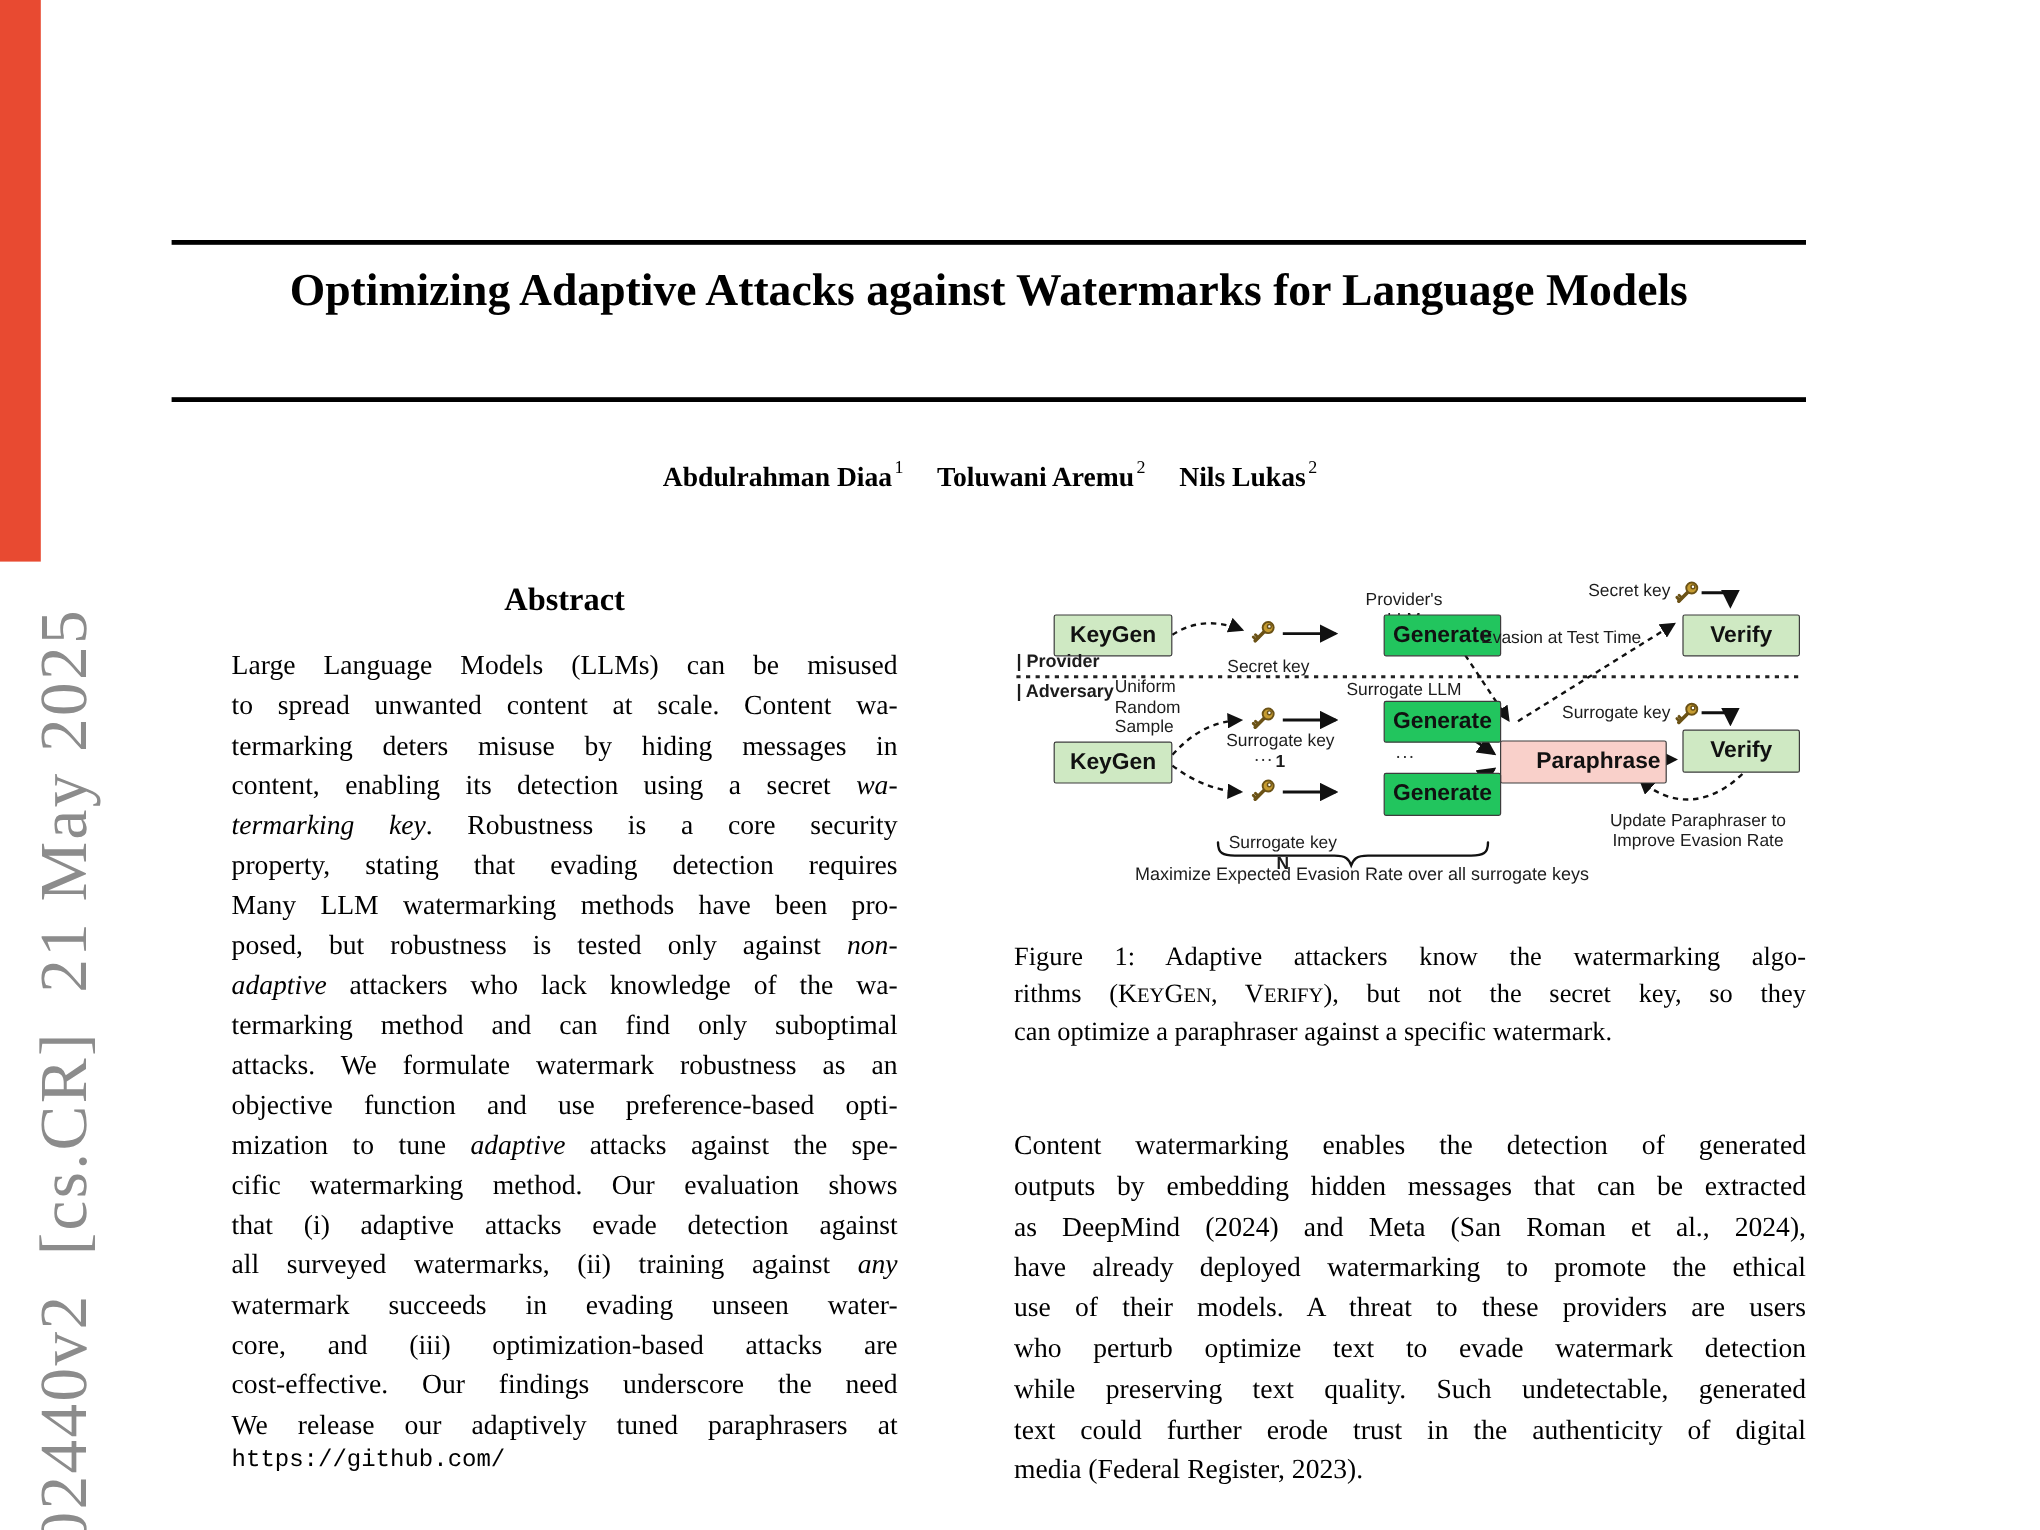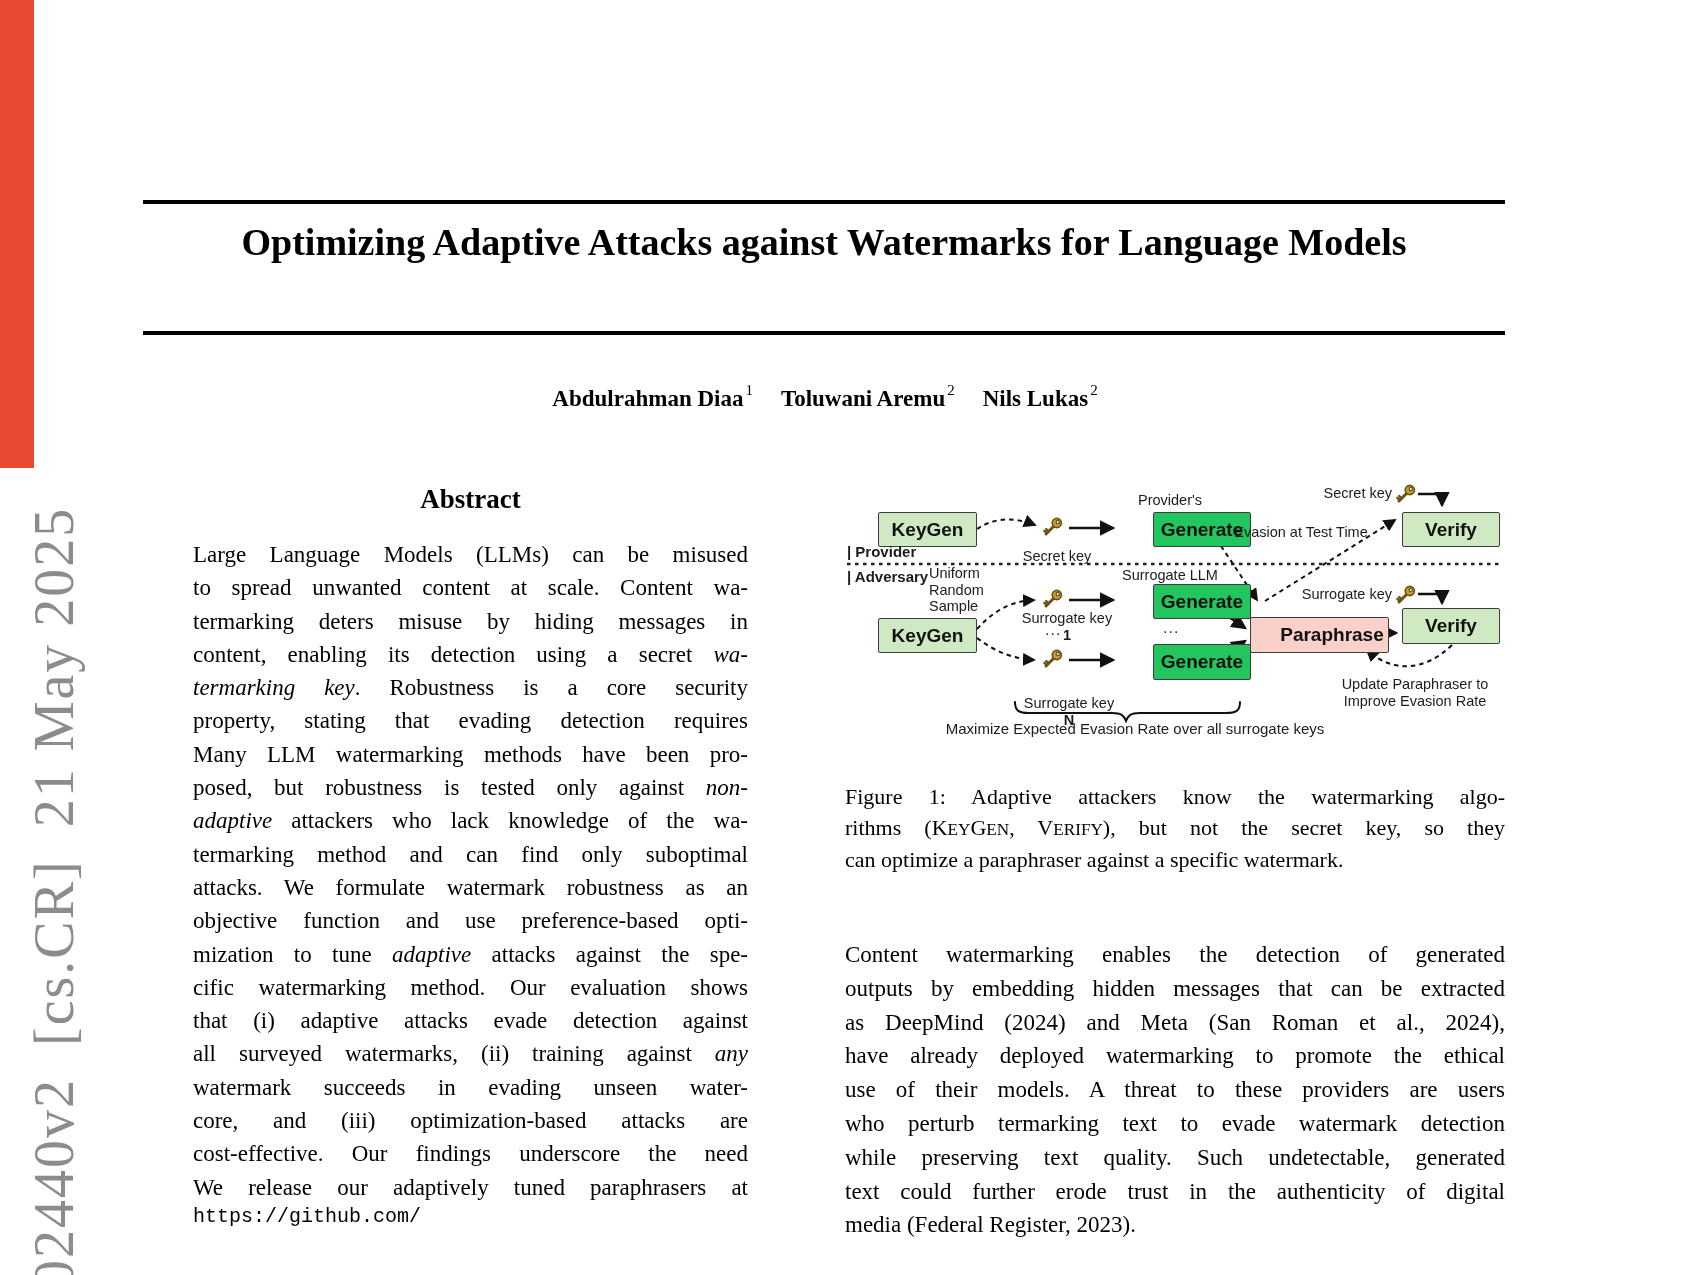--- a/index.html
+++ b/index.html
@@ -202,19 +202,19 @@
       <div class="jline"><span>rithms (K</span><span class="sc">EY</span><span>G</span><span class="sc">EN</span><span>, V</span><span class="sc">ERIFY</span><span>), but not the secret key, so they</span></div>
       <div class="jline endline"><span>can optimize a paraphraser against a specific watermark.</span></div>
     </div>
 
   <div class="abs bodypar">
       <div class="jline"><span>Content watermarking enables the detection of generated</span></div>
       <div class="jline"><span>outputs by embedding hidden messages that can be extracted</span></div>
       <div class="jline"><span>as DeepMind (2024) and Meta (San Roman et al., 2024),</span></div>
       <div class="jline"><span>have already deployed watermarking to promote the ethical</span></div>
       <div class="jline"><span>use of their models. A threat to these providers are users</span></div>
-      <div class="jline"><span>who perturb termarking text to evade watermark detection</span></div>
+      <div class="jline"><span>who perturb optimize text to evade watermark detection</span></div>
       <div class="jline"><span>while preserving text quality. Such undetectable, generated</span></div>
       <div class="jline"><span>text could further erode trust in the authenticity of digital</span></div>
       <div class="jline endline"><span>media (Federal Register, 2023).</span></div>
     </div>
 
 </div>
 
 </body></html>

